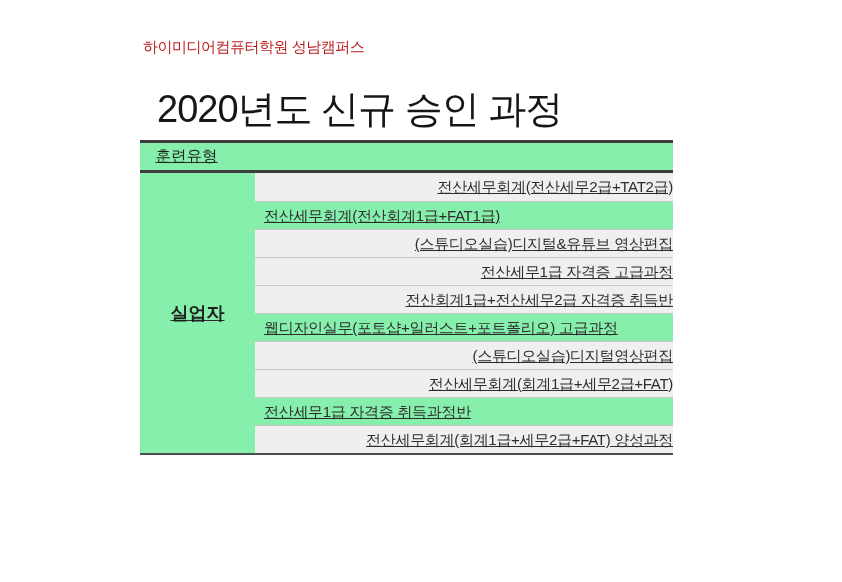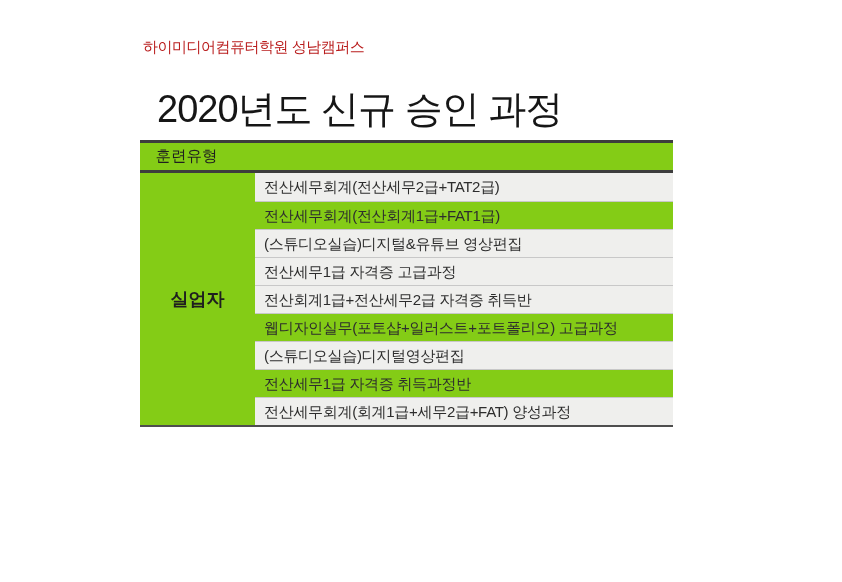--- a/index.html
+++ b/index.html
@@ -36,21 +36,22 @@
     color: #161616;
     white-space: nowrap;
   }
   .course-table {
     position: absolute;
     left: 140px;
     top: 140px;
     width: 533px;
     border-top: 3px solid var(--heavy-rule, #3d3d3d);
     border-bottom: 2px solid var(--bottom-rule, #4e4e4e);
-    background: #84cc16;
+    background: #86efac;
+    text-decoration: underline;
   }
   .thead {
     display: flex;
     align-items: center;
     height: 27px;
     border-bottom: 3px solid var(--heavy-rule, #3d3d3d);
     font-size: 15.5px;
     font-weight: 500;
     color: #1f1f1f;
   }
@@ -92,20 +93,21 @@
     color: var(--text-color, #2d2d2d);
     white-space: nowrap;
     overflow: hidden;
   }
   .course-row + .course-row {
     border-top: 1px solid var(--divider, #c8c8c8);
     line-height: 27px;
   }
   .course-row.shaded {
     background: var(--shaded-row, #efefed);
+    text-align: right;
   }
 </style>
 </head>
 <body style="--shaded-row: #efefed; --divider: #c8c8c8; --heavy-rule: #3d3d3d; --bottom-rule: #4e4e4e; --text-color: #2d2d2d;">
 
 <div class="subtitle">하이미디어컴퓨터학원 성남캠퍼스</div>
 <h1 class="title">2020년도 신규 승인 과정</h1>
 
 <div class="course-table">
   <div class="thead">
@@ -114,17 +116,18 @@
   <div class="tbody">
     <div class="type-cell">실업자</div>
     <div class="rows">
         <div class="course-row shaded">전산세무회계(전산세무2급+TAT2급)</div>
         <div class="course-row">전산세무회계(전산회계1급+FAT1급)</div>
         <div class="course-row shaded">(스튜디오실습)디지털&amp;유튜브 영상편집</div>
         <div class="course-row shaded">전산세무1급 자격증 고급과정</div>
         <div class="course-row shaded">전산회계1급+전산세무2급 자격증 취득반</div>
         <div class="course-row">웹디자인실무(포토샵+일러스트+포트폴리오) 고급과정</div>
         <div class="course-row shaded">(스튜디오실습)디지털영상편집</div>
+        <div class="course-row shaded">전산세무회계(회계1급+세무2급+FAT)</div>
         <div class="course-row">전산세무1급 자격증 취득과정반</div>
         <div class="course-row shaded">전산세무회계(회계1급+세무2급+FAT) 양성과정</div>
       </div>
   </div>
 </div>
 
 </body></html>

